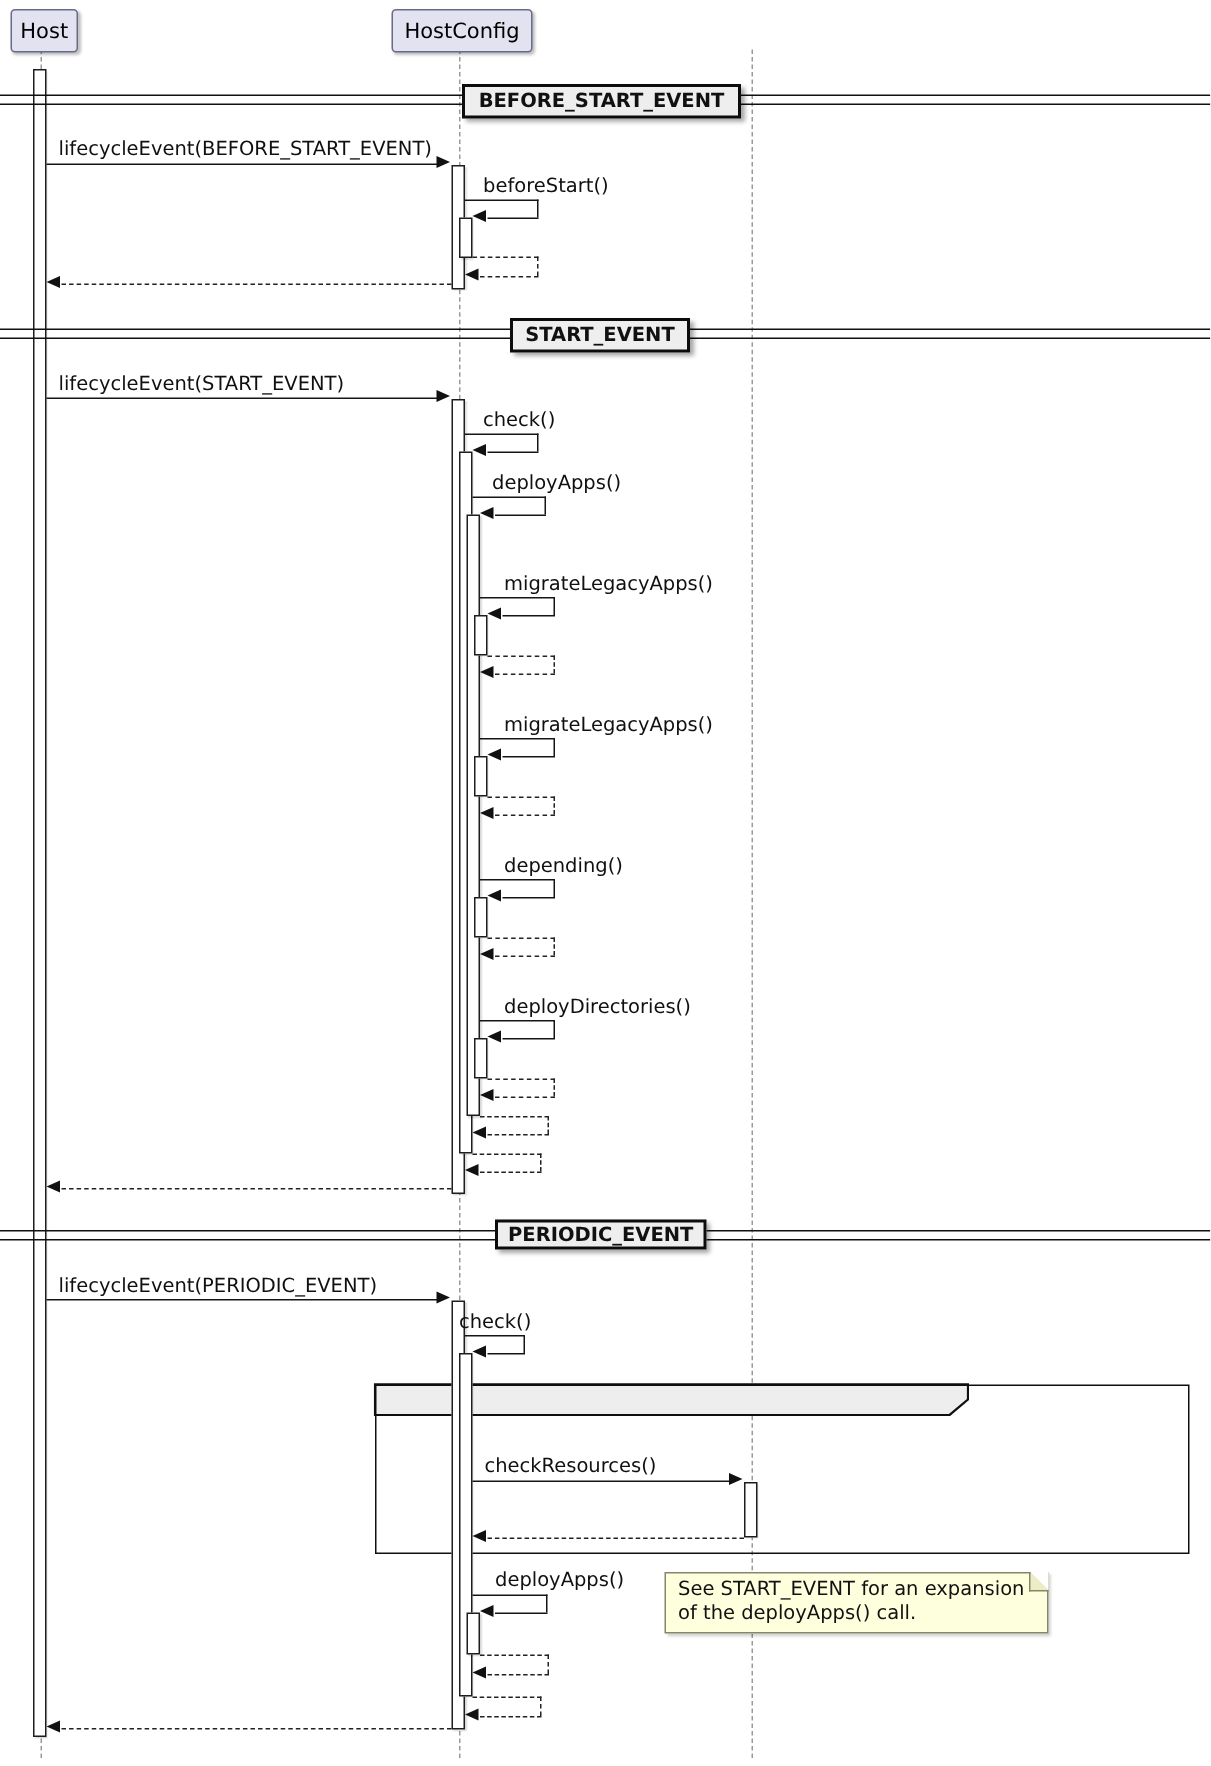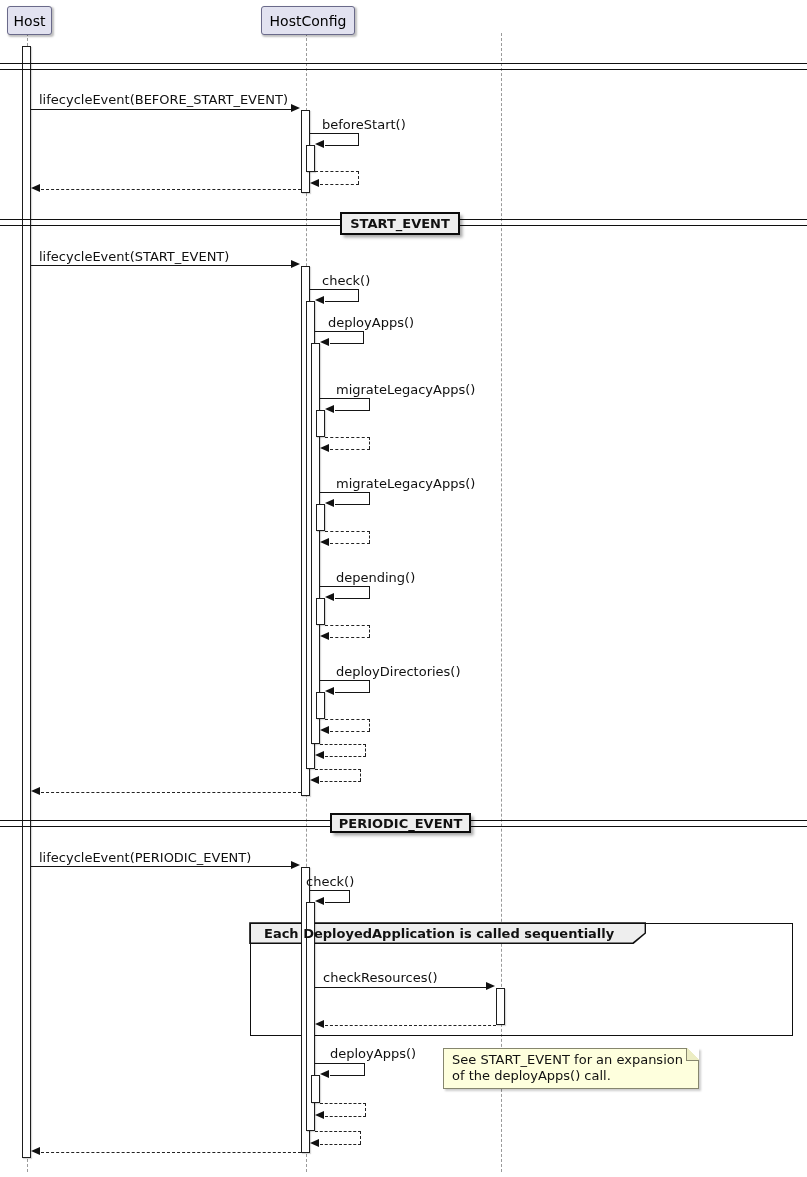--- a/index.html
+++ b/index.html
@@ -50,20 +50,23 @@
       <span>Host</span>
     </div>
   <div class="pbox" style="left:261px;top:6px;width:92px;height:27px">
       <span>HostConfig</span>
     </div>
 
   <div class="act" style="left:22px;top:46px;height:1112px"></div>
 
   <div class="divline" style="top:63px"></div>
   <div class="divline" style="top:69px"></div>
+  <div class="divbox" style="left:308px;top:56px;width:186px;height:23px">
+      <span>BEFORE_START_EVENT</span>
+    </div>
 
   <div class="mlabel" style="left:39px;top:92px">lifecycleEvent(BEFORE_START_EVENT)</div>
   <div class="hl" style="left:31px;top:109px;width:261px"></div>
   <div class="arr r" style="left:291px;top:104px"></div>
   <div class="act" style="left:301px;top:110px;height:83px"></div>
 
   <div class="mlabel" style="left:322px;top:117px">beforeStart()</div>
   <div class="hl" style="left:310px;top:133px;width:49px"></div>
   <div class="vl" style="left:358px;top:133px;height:12px"></div>
   <div class="hl" style="left:325px;top:145px;width:34px"></div>
@@ -172,21 +175,20 @@
   <div class="vl" style="left:349px;top:890px;height:12px"></div>
   <div class="hl" style="left:325px;top:902px;width:25px"></div>
   <div class="arr l" style="left:315px;top:897px"></div>
   <div class="act" style="left:306px;top:902px;height:229px"></div>
 
   <div class="group" style="left:250px;top:923px;width:543px;height:113px">
     <div class="ghead-o">
         <div class="ghead-i"></div>
       </div>
   </div>
-  <div class="glabel" style="left:264px;top:926px">Each DeployedApplication is called sequentially</div>
 
   <div class="mlabel" style="left:323px;top:970px">checkResources()</div>
   <div class="hl" style="left:315px;top:987px;width:172px"></div>
   <div class="arr r" style="left:486px;top:982px"></div>
   <div class="act" style="left:496px;top:988px;height:37px"></div>
   <div class="hl dash" style="left:325px;top:1025px;width:171px"></div>
   <div class="arr l" style="left:315px;top:1020px"></div>
 
 
   <div class="mlabel" style="left:330px;top:1046px">deployApps()</div>

